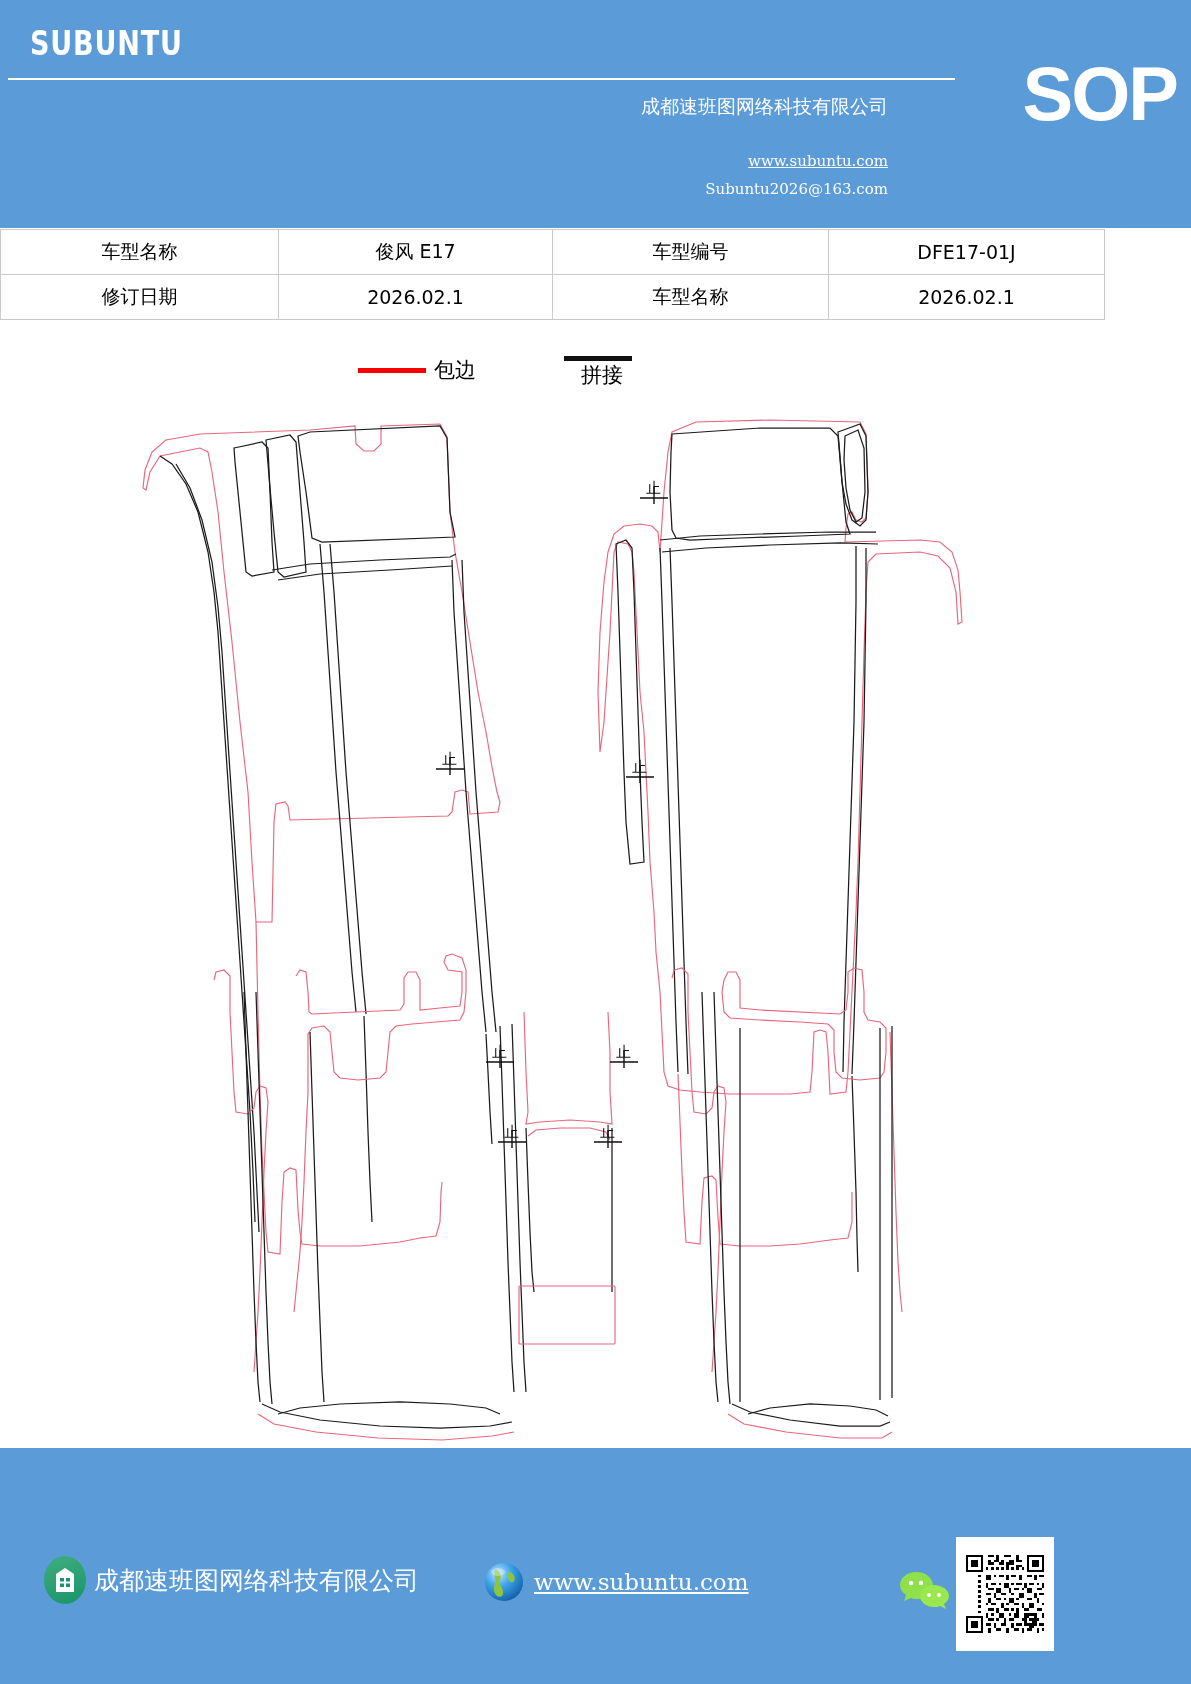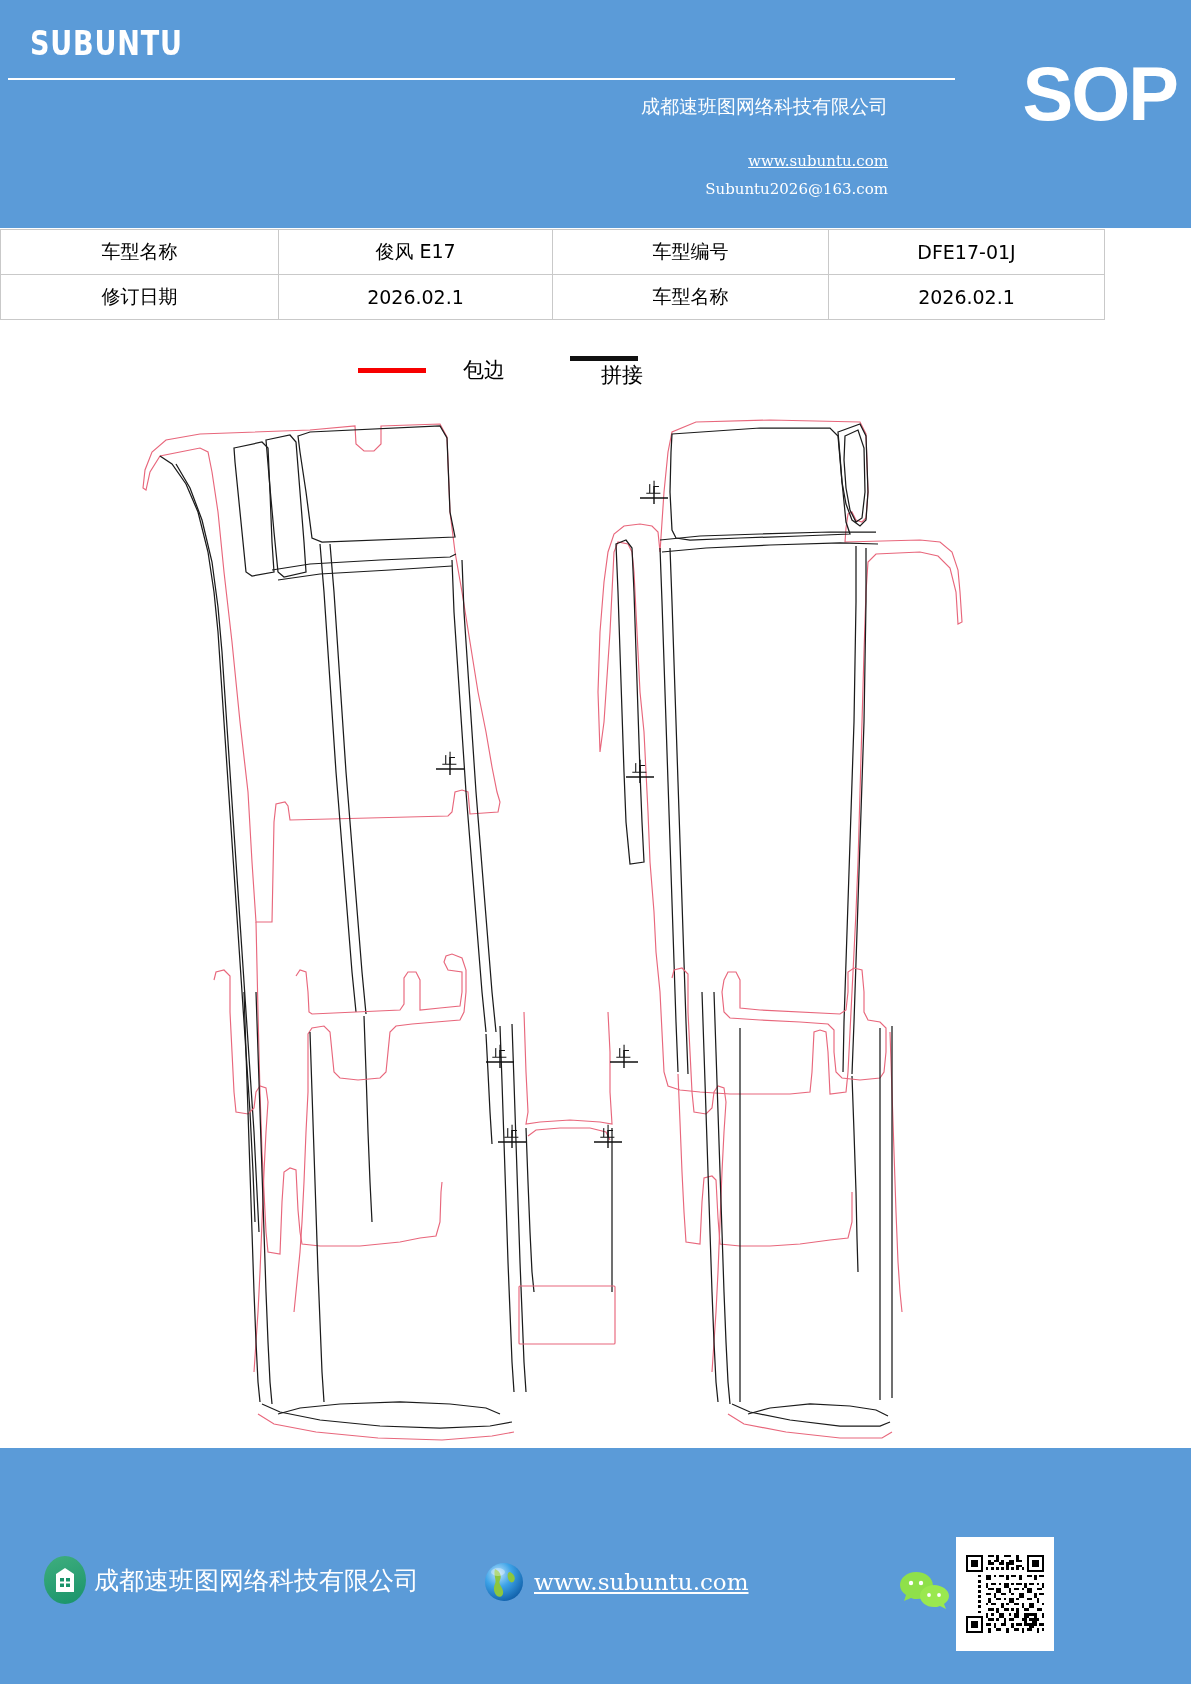--- a/index.html
+++ b/index.html
@@ -97,21 +97,21 @@
   
   .legend {
     position: absolute; left: 0; top: 356px;
     width: 1191px; height: 36px;
   }
   .legend-item { position: absolute; display: flex; align-items: center; }
   .legend-item.binding { left: 358px; top: 0; }
   .legend-item.seam { left: 564px; top: 0; flex-direction: column; }
   .legend-swatch { width: 68px; height: 5px; display: block; }
   .legend-label {
-    margin-left: 37px;
+    margin-left: 8px;
     font-family: "DejaVu Sans", sans-serif;
     font-size: 21px;
     color: #000;
     white-space: nowrap;
   }
 
   
   .drawing-area {
     position: absolute; left: 0; top: 392px;
     width: 1191px; height: 1058px;

